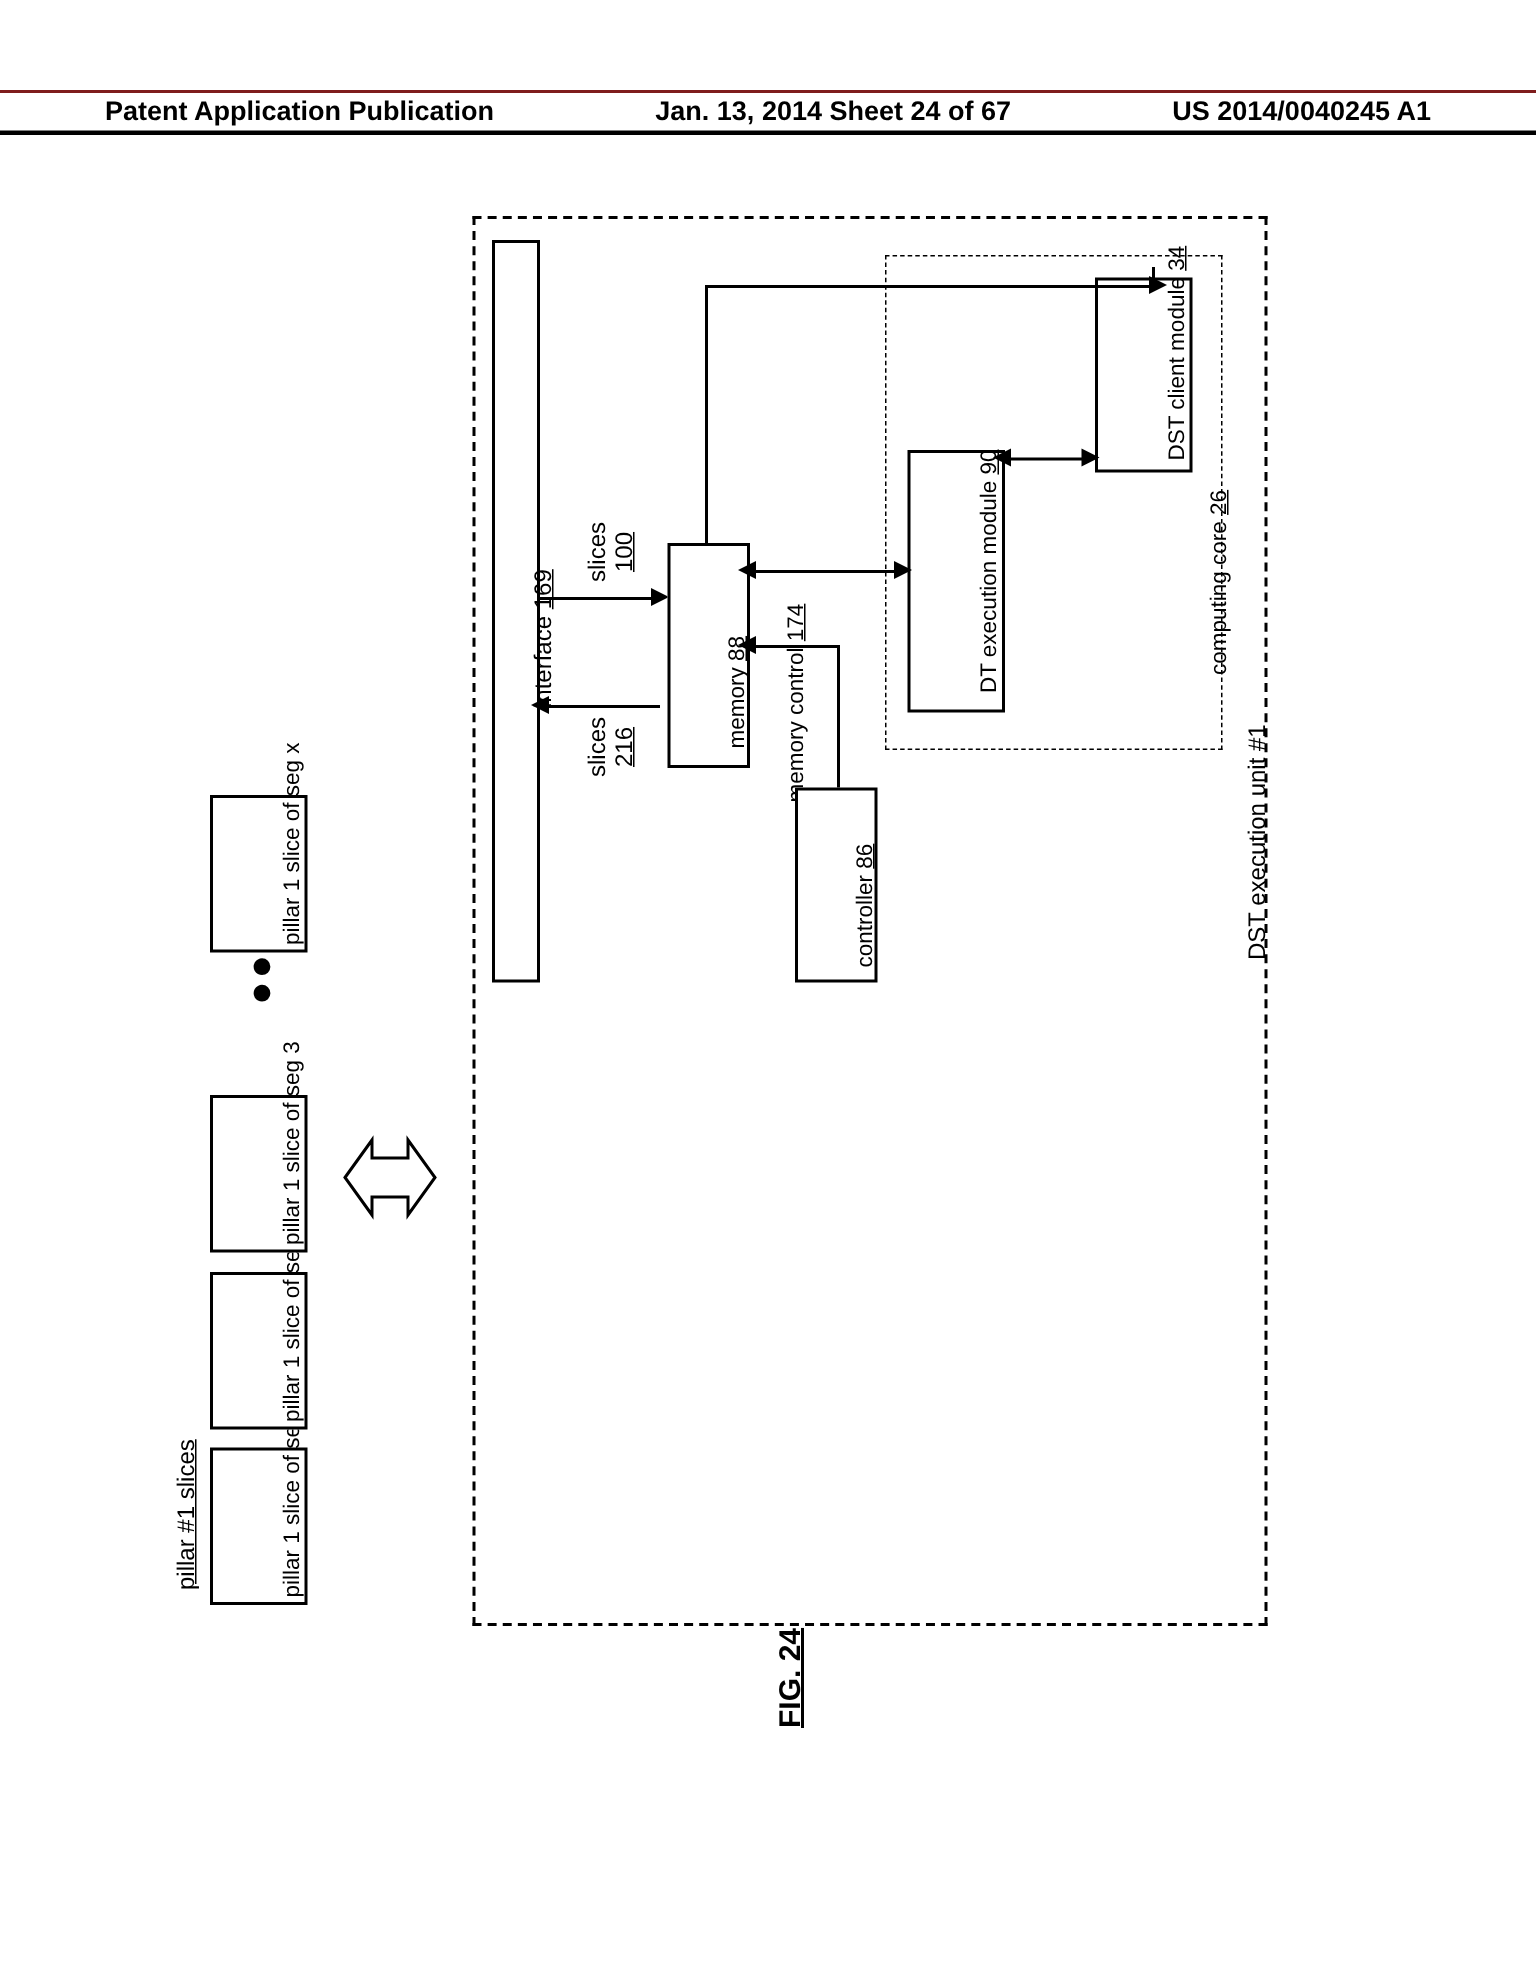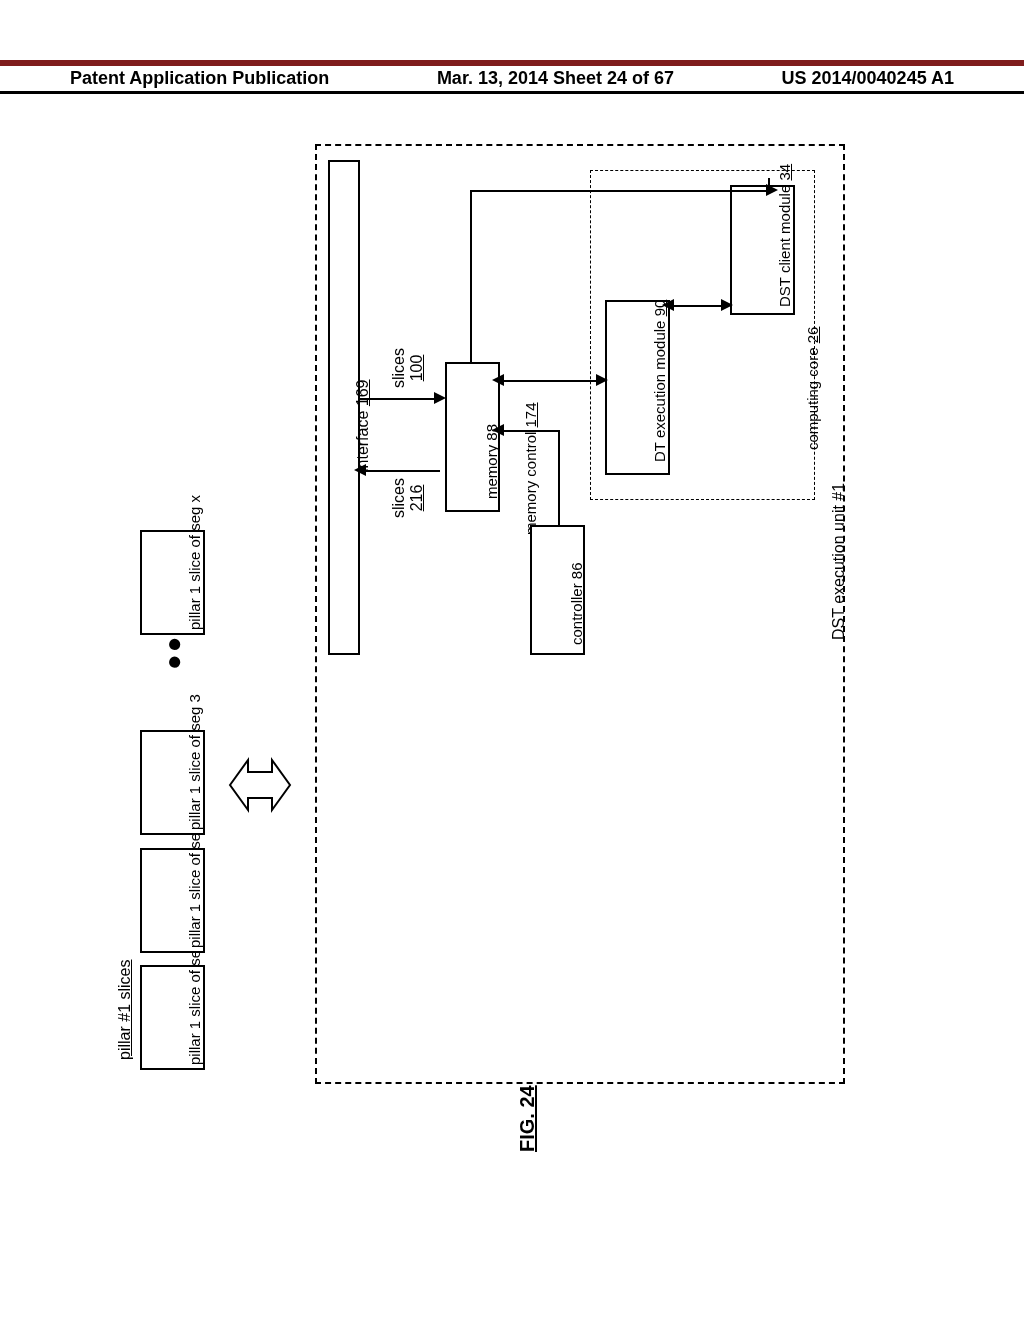--- a/index.html
+++ b/index.html
@@ -6,21 +6,21 @@
   body {
     font-family: Arial, Helvetica, sans-serif;
     background: #fff;
     width: 1024px;
     height: 1320px;
     position: relative;
   }
   .page-header {
     position: absolute;
     top: 60px; left: 0; right: 0;
-    border-top: 6px solid #7f1d1d;
+    border-top: 2px solid #7f1d1d;
     padding-top: 2px;
   }
   .page-header-row {
     display: flex;
     justify-content: space-between;
     font-size: 18px;
     font-weight: bold;
     padding: 0 70px;
     border-bottom: 3px solid #000;
     padding-bottom: 2px;
@@ -79,21 +79,21 @@
     font-weight: bold;
     font-size: 20px;
   }
 </style>
 </head>
 <body>
 
 <div class="page-header">
   <div class="page-header-row">
     <span>Patent Application Publication</span>
-    <span>Mar. 13, 2014  Sheet 24 of 67</span>
+    <span>Jan. 13, 2014  Sheet 24 of 67</span>
     <span>US 2014/0040245 A1</span>
   </div>
 </div>
 
 <div class="content-frame">
 
   <div class="label rot ul" style="left:6px; top:930px; font-size:16px;">pillar #1 slices</div>
 
   <div class="box" style="left:30px; top:835px; width:65px; height:105px;">
     <div class="rot" style="position:absolute; left:44px; top:98px; font-size:15px; text-align:center; line-height:17px;">pillar 1 slice of seg 1</div>

